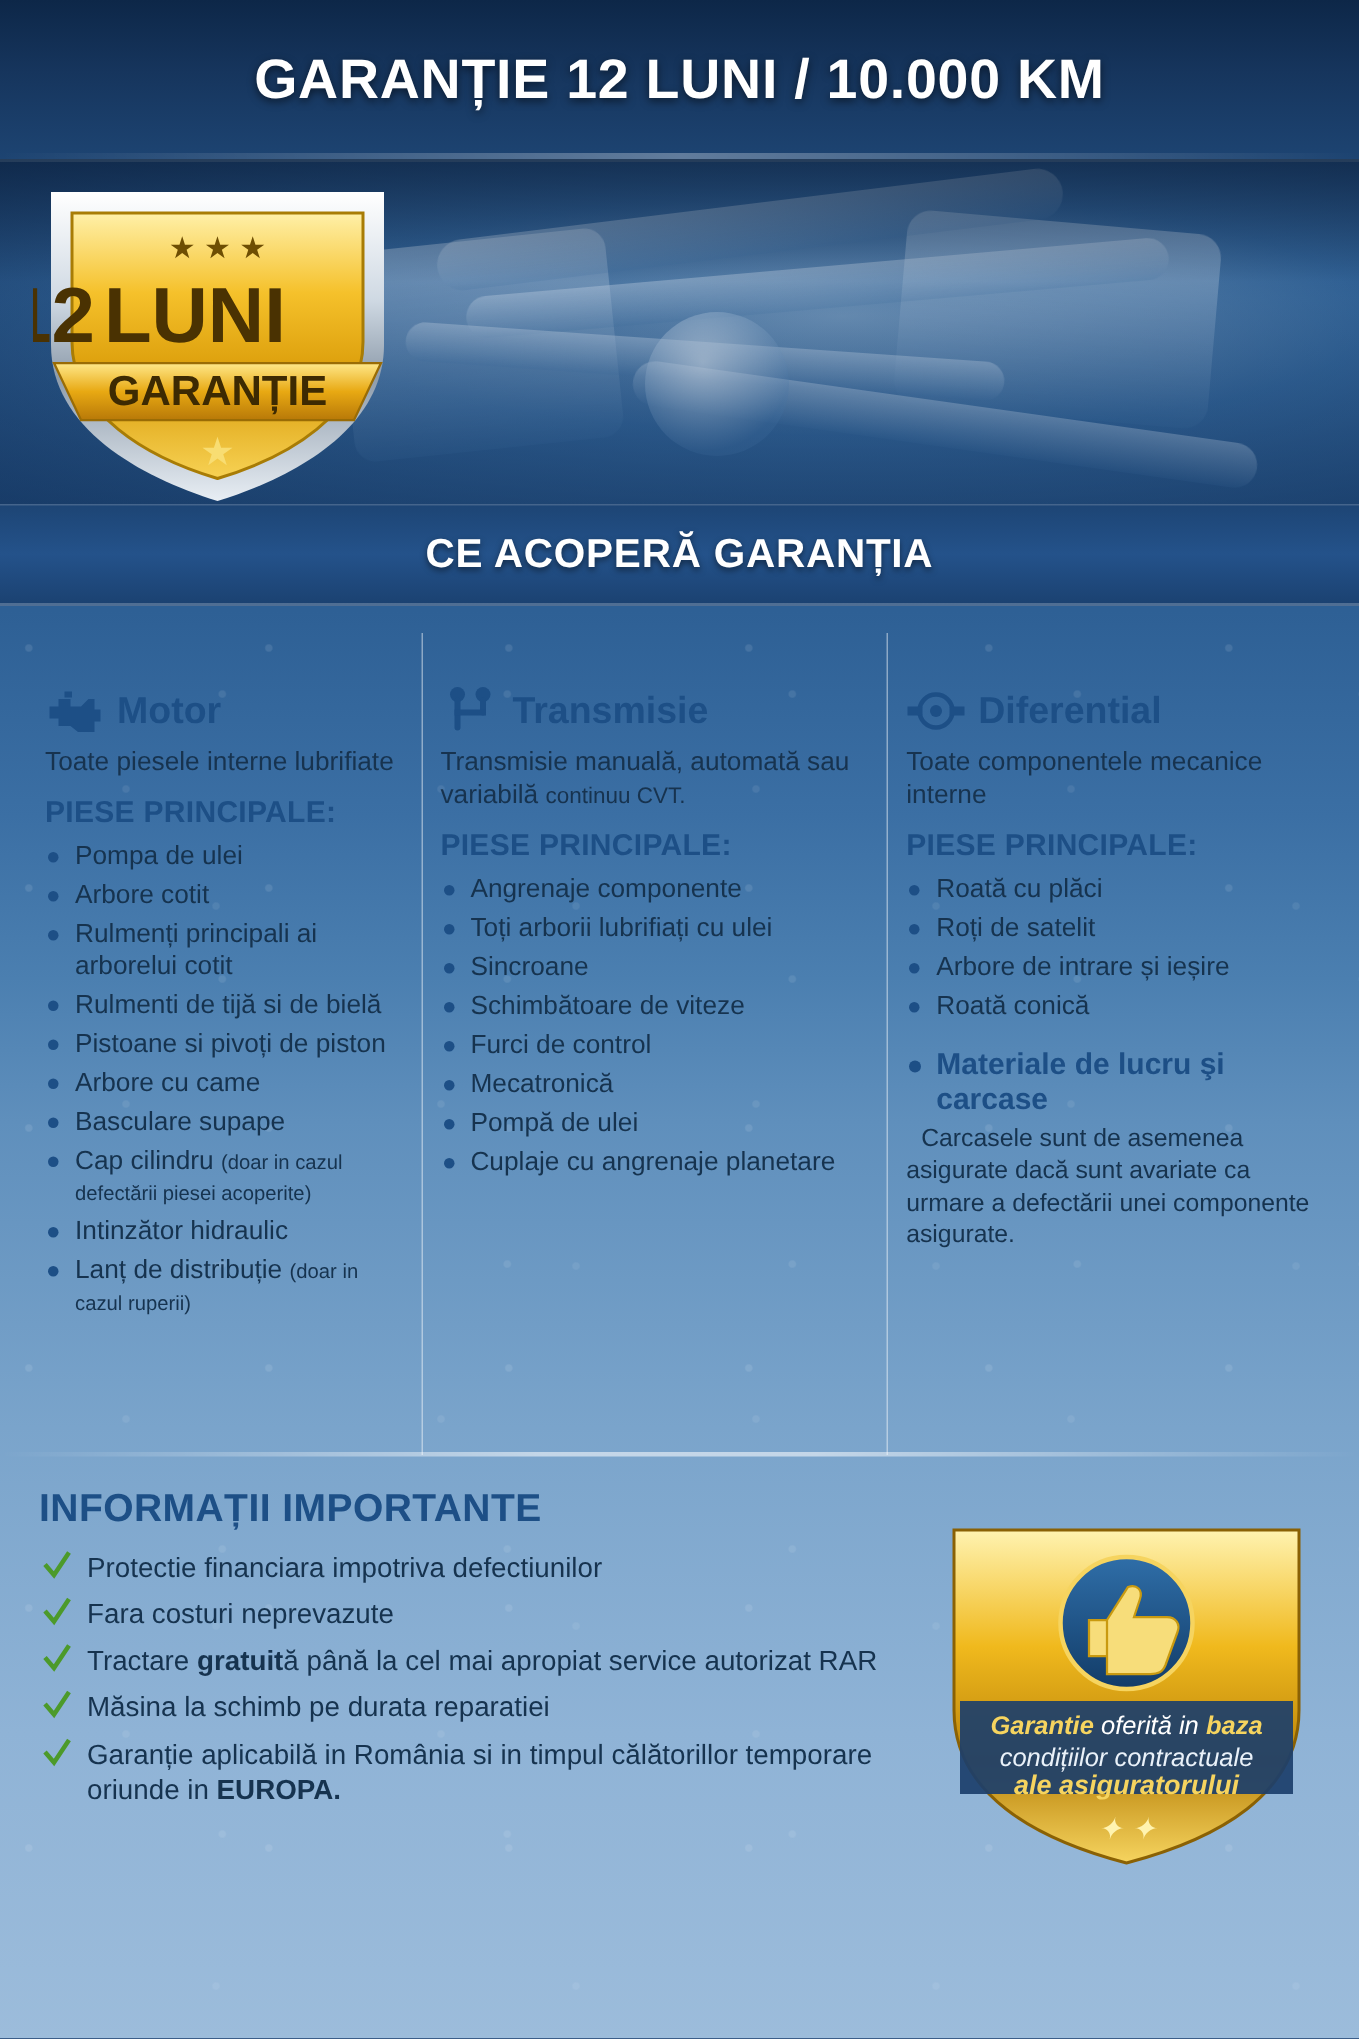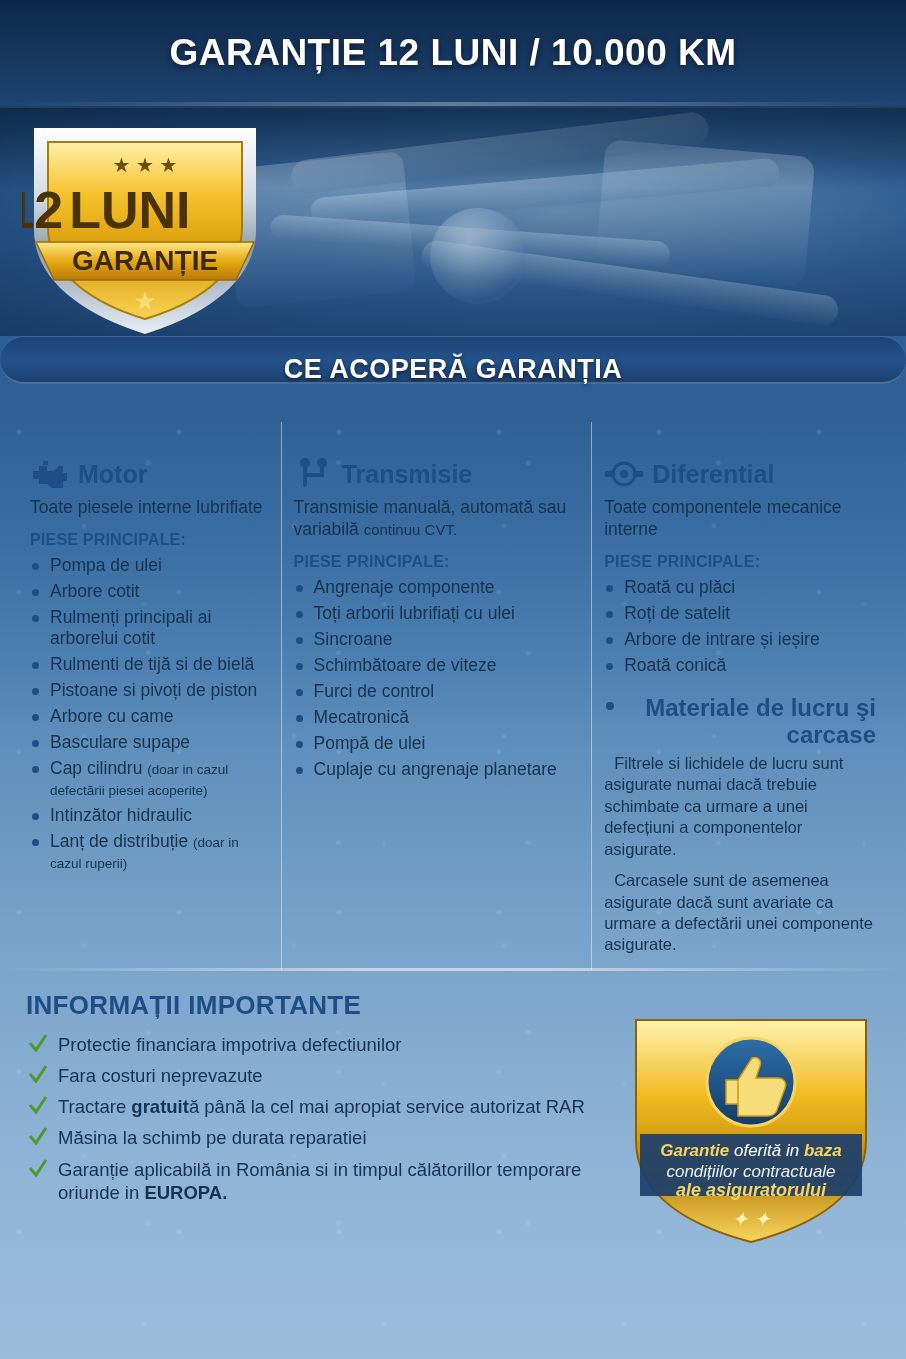--- a/index.html
+++ b/index.html
@@ -73,25 +73,24 @@
   }
 
   
   .shield {
     position: absolute; left: 22px; top: 110px; width: 246px; height: 232px;
     z-index: 8;
   }
 
   
   .section-bar {
-    position:absolute; top: 336px; left:0; right:0; height: 48px;
+    position:absolute; top: 336px; left:0; right:0; height: 68px;
     background: linear-gradient(180deg, #1d4575 0%, #24528a 50%, #1b4272 100%);
     border-top: 1px solid rgba(255,255,255,.18);
     border-bottom: 2px solid rgba(255,255,255,.22);
-    border-radius: 28px;
   }
   .section-bar h2 {
     margin:0; text-align:center; color:#fff; font-size:27px; font-weight:bold;
     line-height: 64px; letter-spacing:.5px;
     text-shadow: 0 2px 4px rgba(0,0,0,.5);
   }
 
   
   .columns {
     position:absolute; top: 400px; left: 0; width: 906px; height: 570px;
@@ -104,42 +103,42 @@
   .col.c2 { width: 318px; border-left: 1px solid rgba(255,255,255,.45); border-right: 1px solid rgba(255,255,255,.45);}
   .col.c3 { width: 302px; }
 
   .col-head { display:flex; align-items:center; gap:8px; margin-bottom: 6px; margin-top: 35px; }
   .col-head .ic { width: 40px; height: 34px; flex: 0 0 40px; }
   .col-title { font-size: 25px; font-weight: bold; color:#1d4f86; }
 
   .col-sub { font-size: 17.5px; line-height: 1.25; color:#17334f; margin: 4px 0 12px 0; }
   .col-sub .small { font-size: 15px; }
 
-  .piese { font-size: 16px; font-weight: bold; color:#1d4f86; margin: 8px 0 6px 0; letter-spacing:.2px; }
+  .piese { font-size: 20px; font-weight: bold; color:#1d4f86; margin: 8px 0 6px 0; letter-spacing:.2px; }
 
   ul.items { list-style:none; margin:0; padding:0; }
   ul.items li {
     position: relative;
     padding-left: 20px;
     margin-bottom: 5px;
     font-size: 17.5px;
     line-height: 1.2;
     color: #16334f;
   }
   ul.items li:before {
     content:"";
     position:absolute; left:2px; top:8px;
     width:7px; height:7px; border-radius:50%;
     background:#1d4f86;
   }
   ul.items li .note { font-size: 13.5px; }
 
   .sub-head {
-    font-size: 24px; font-weight: bold; color:#1d4f86;
-    position: relative; padding-left: 20px; margin: 18px 0 4px 0; line-height:1.15;text-align:right;
+    font-size: 20px; font-weight: bold; color:#1d4f86;
+    position: relative; padding-left: 20px; margin: 18px 0 4px 0; line-height:1.15;
   }
   .sub-head:before {
     content:""; position:absolute; left:2px; top:8px; width:8px;height:8px;border-radius:50%;
     background:#1d4f86;
   }
   .para { font-size: 16.5px; line-height: 1.3; color:#16334f; margin: 4px 0 10px 0; text-indent: 10px;}
 
   
   .info-sep {
     position:absolute; top: 968px; left:0; right:0; height: 3px;
@@ -310,21 +309,20 @@
       </div>
       <div class="col-sub">Toate componentele mecanice interne</div>
       <div class="piese">PIESE PRINCIPALE:</div>
       <ul class="items">
         <li><span>Roată cu plăci</span></li>
         <li><span>Roți de satelit</span></li>
         <li><span>Arbore de intrare și ieșire</span></li>
         <li><span>Roată conică</span></li>
       </ul>
       <div class="sub-head">Materiale de lucru şi carcase</div>
-      <div class="para">Filtrele si lichidele de lucru sunt asigurate numai dacă trebuie schimbate ca urmare a unei defecțiuni a componentelor asigurate.</div>
       <div class="para">Carcasele sunt de asemenea asigurate dacă sunt avariate ca urmare a defectării unei componente asigurate.</div>
     </div>
   </div>
 
   <div class="info-sep"></div>
   <div class="info">
     <h3>INFORMAȚII IMPORTANTE</h3>
     <ul class="checks">
       <li>
         <span class="tick">

